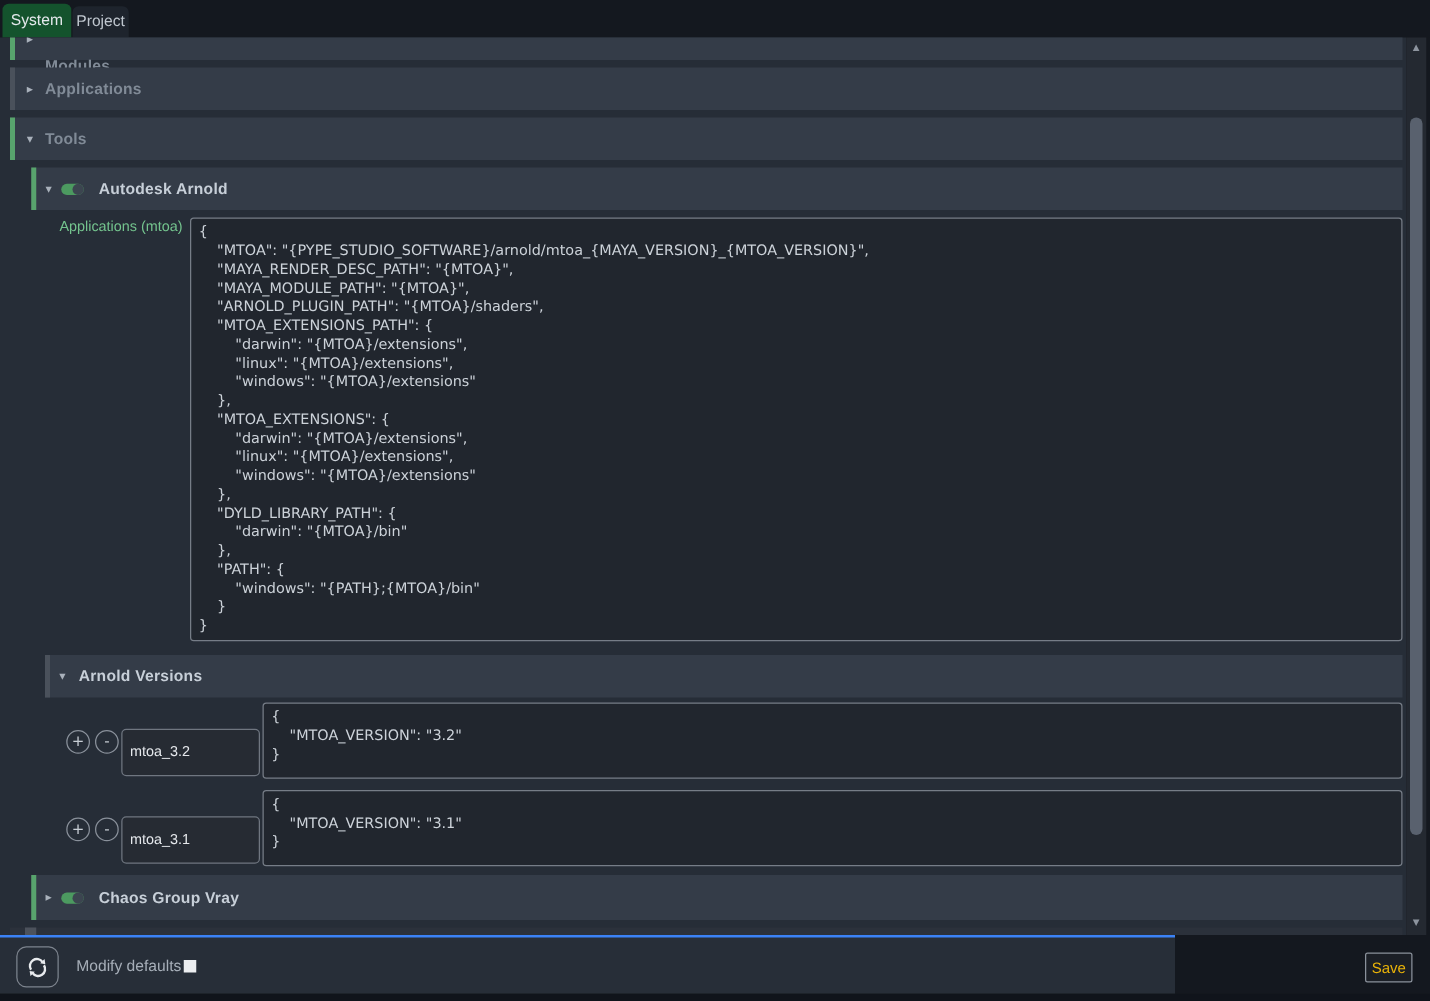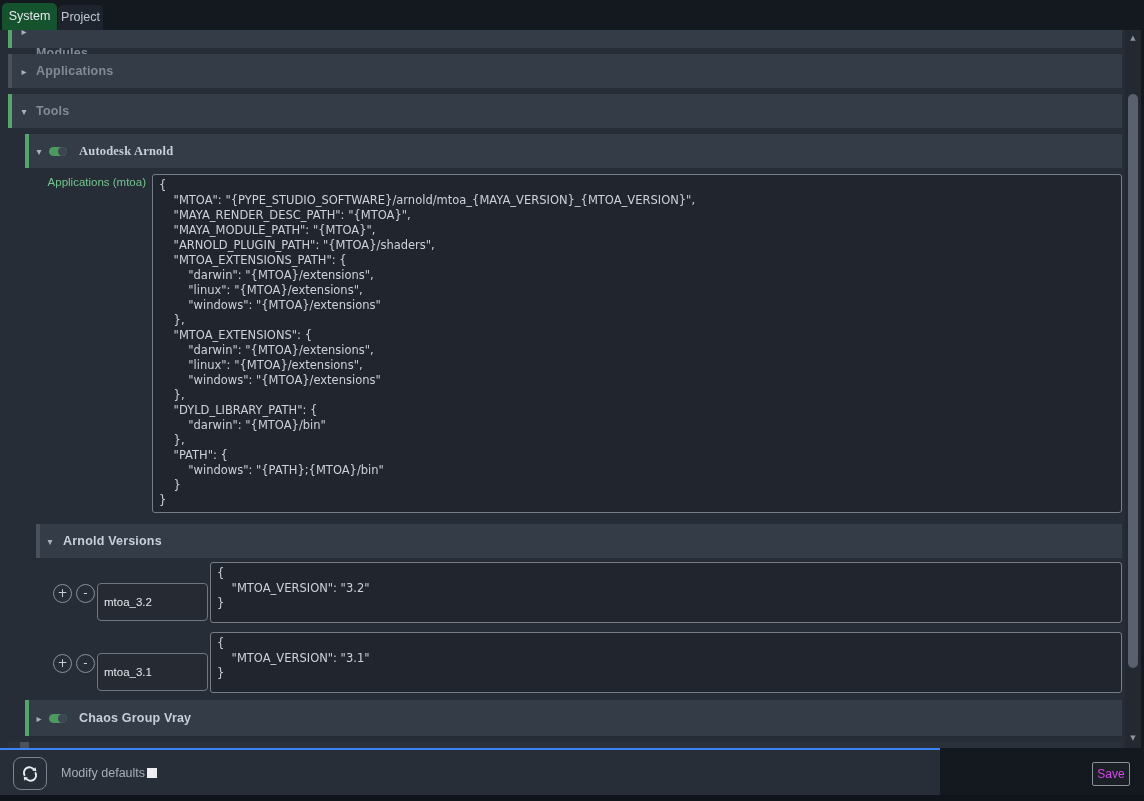--- a/index.html
+++ b/index.html
@@ -51,21 +51,21 @@
   .vscroll .down{bottom:2px;}
   .vscroll .vthumb{position:absolute;left:3px;top:64px;width:10px;height:574px;background:#59616e;border-radius:5px;}
 
   
   .bottombar{position:absolute;left:0;top:748px;width:940px;height:47px;background:#272e38;border-top:2px solid #3b82f6;box-sizing:border-box;}
   .refresh-btn{position:absolute;left:13px;top:7px;width:34px;height:33px;border:1px solid #7d848e;
                border-radius:8px;background:transparent;display:flex;align-items:center;justify-content:center;padding:0;}
   .modify-label{position:absolute;left:61px;top:0;height:46px;line-height:46px;font-size:12.5px;color:#a6aeb8;}
   .modify-check{position:absolute;left:147px;top:18px;width:10px;height:10px;background:#eceef0;}
   .save-btn{position:absolute;left:1092px;top:12px;width:38px;height:24px;border:1px solid #8a919b;border-radius:2px;
-            background:rgba(255,255,255,0.03);color:#d946ef;font-size:12px;font-family:"Liberation Sans",sans-serif;padding:0;}
+            background:rgba(255,255,255,0.03);color:#eab308;font-size:12px;font-family:"Liberation Sans",sans-serif;padding:0;}
   .footstrip{position:absolute;left:0;top:795px;width:1144px;height:6px;background:#10141b;}
 </style>
 </head>
 <body>
 
 <div class="stage">
 
   <div class="topbar">
     <div class="tab active">System</div>
     <div class="tab inactive">Project</div>
@@ -90,21 +90,21 @@
       <span class="arrow" style="margin-left:10px;">▾</span>
       <span class="hdr-title" style="margin-left:6px;">Tools</span>
     </div>
 
     <div class="hdr-row" style="left:25px;top:104px;width:1097px;">
       <span class="b green"></span>
       <span class="arrow" style="margin-left:8px;">▾</span>
       <span class="toggle" style="margin-left:4px;">
           <span class="knob"></span>
         </span>
-      <span class="hdr-title bright" style="margin-left:12px;font-family:Liberation Serif, serif;">Autodesk Arnold</span>
+      <span class="hdr-title bright" style="margin-left:12px;">Autodesk Arnold</span>
     </div>
 
     <div class="env-label" style="left:10px;top:146px;width:136px;">Applications (mtoa)</div>
     <textarea class="jsonarea" style="left: 152px; top: 144px; width: 970px; height: 339px;" wrap="off">{
     "MTOA": "{PYPE_STUDIO_SOFTWARE}/arnold/mtoa_{MAYA_VERSION}_{MTOA_VERSION}",
     "MAYA_RENDER_DESC_PATH": "{MTOA}",
     "MAYA_MODULE_PATH": "{MTOA}",
     "ARNOLD_PLUGIN_PATH": "{MTOA}/shaders",
     "MTOA_EXTENSIONS_PATH": {
         "darwin": "{MTOA}/extensions",

